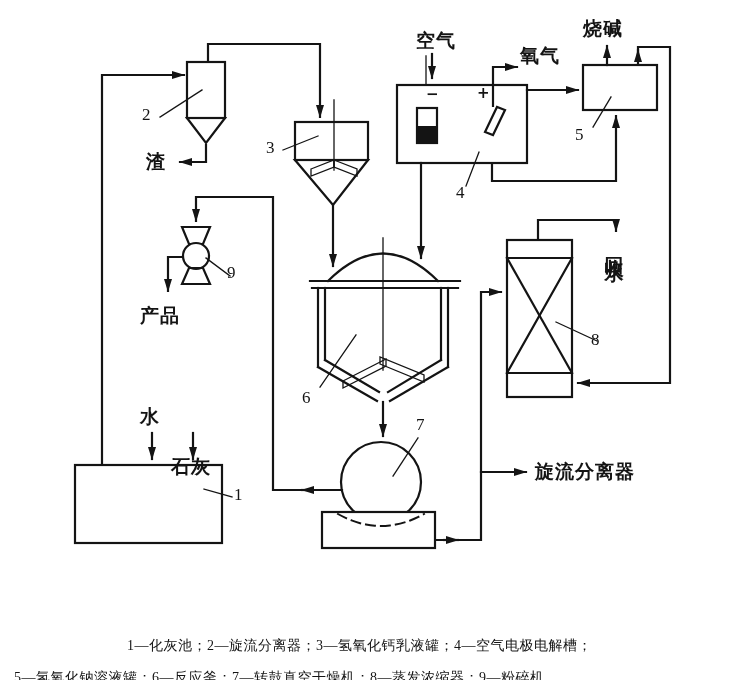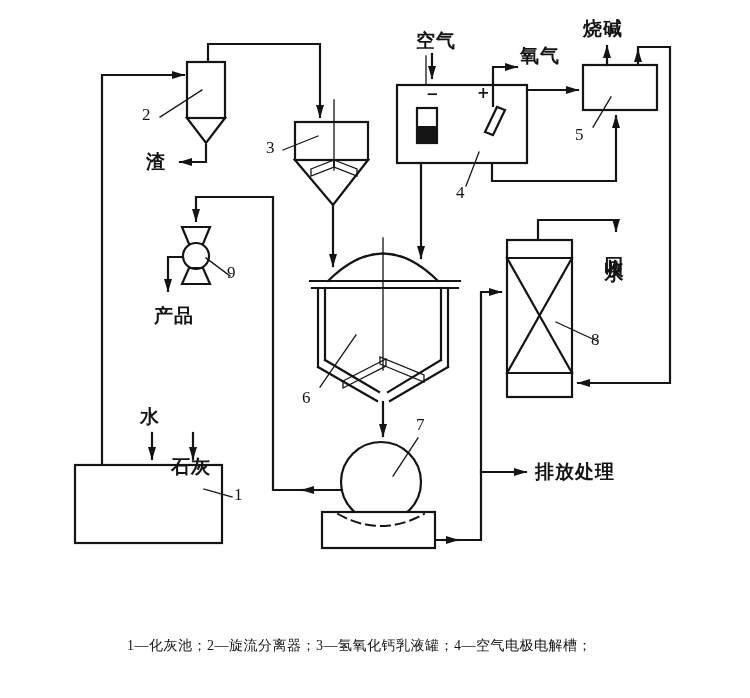--- a/index.html
+++ b/index.html
@@ -132,34 +132,35 @@
       <path class="geo thin" d="M418,438 L393,476"></path>
       <path class="geo thin" d="M597,341 L556,322"></path>
       <path class="geo thin" d="M230,276 L206,258"></path>
     </g>
   </svg>
 
   <div class="lbl" style="left:416px;top:28px;">空气</div>
   <div class="lbl" style="left:520px;top:43px;">氧气</div>
   <div class="lbl" style="left:583px;top:16px;">烧碱</div>
   <div class="lbl" style="left:146px;top:149px;">渣</div>
-  <div class="lbl" style="left:154px;top:303px;">产品</div>
+  <div class="lbl" style="left:140px;top:303px;">产品</div>
   <div class="lbl" style="left:140px;top:404px;">水</div>
   <div class="lbl" style="left:171px;top:406px;margin-top:48px;">石灰</div>
   <div class="lbl vert" style="left:602px;top:241px;">回收水</div>
-  <div class="lbl" style="left:535px;top:459px;">排放处理</div>
+  <div class="lbl" style="left:535px;top:459px;">旋流分离器</div>
 
   <div class="sign" style="left:426px;top:85px;">−</div>
   <div class="sign" style="left:477px;top:84px;">+</div>
 
   <div class="num" style="left:234px;top:485px;">1</div>
   <div class="num" style="left:142px;top:105px;">2</div>
   <div class="num" style="left:266px;top:138px;">3</div>
   <div class="num" style="left:456px;top:183px;">4</div>
   <div class="num" style="left:575px;top:125px;">5</div>
   <div class="num" style="left:302px;top:388px;">6</div>
   <div class="num" style="left:416px;top:415px;">7</div>
   <div class="num" style="left:591px;top:330px;">8</div>
   <div class="num" style="left:227px;top:263px;">9</div>
 
   <div class="cap" style="left:127px;top:637px;">1—化灰池；2—旋流分离器；3—氢氧化钙乳液罐；4—空气电极电解槽；</div>
+  <div class="cap" style="left:14px;top:669px;">5—氢氧化钠溶液罐；6—反应釜；7—转鼓真空干燥机；8—蒸发浓缩器；9—粉碎机</div>
 
 </div>
 
 </body></html>

